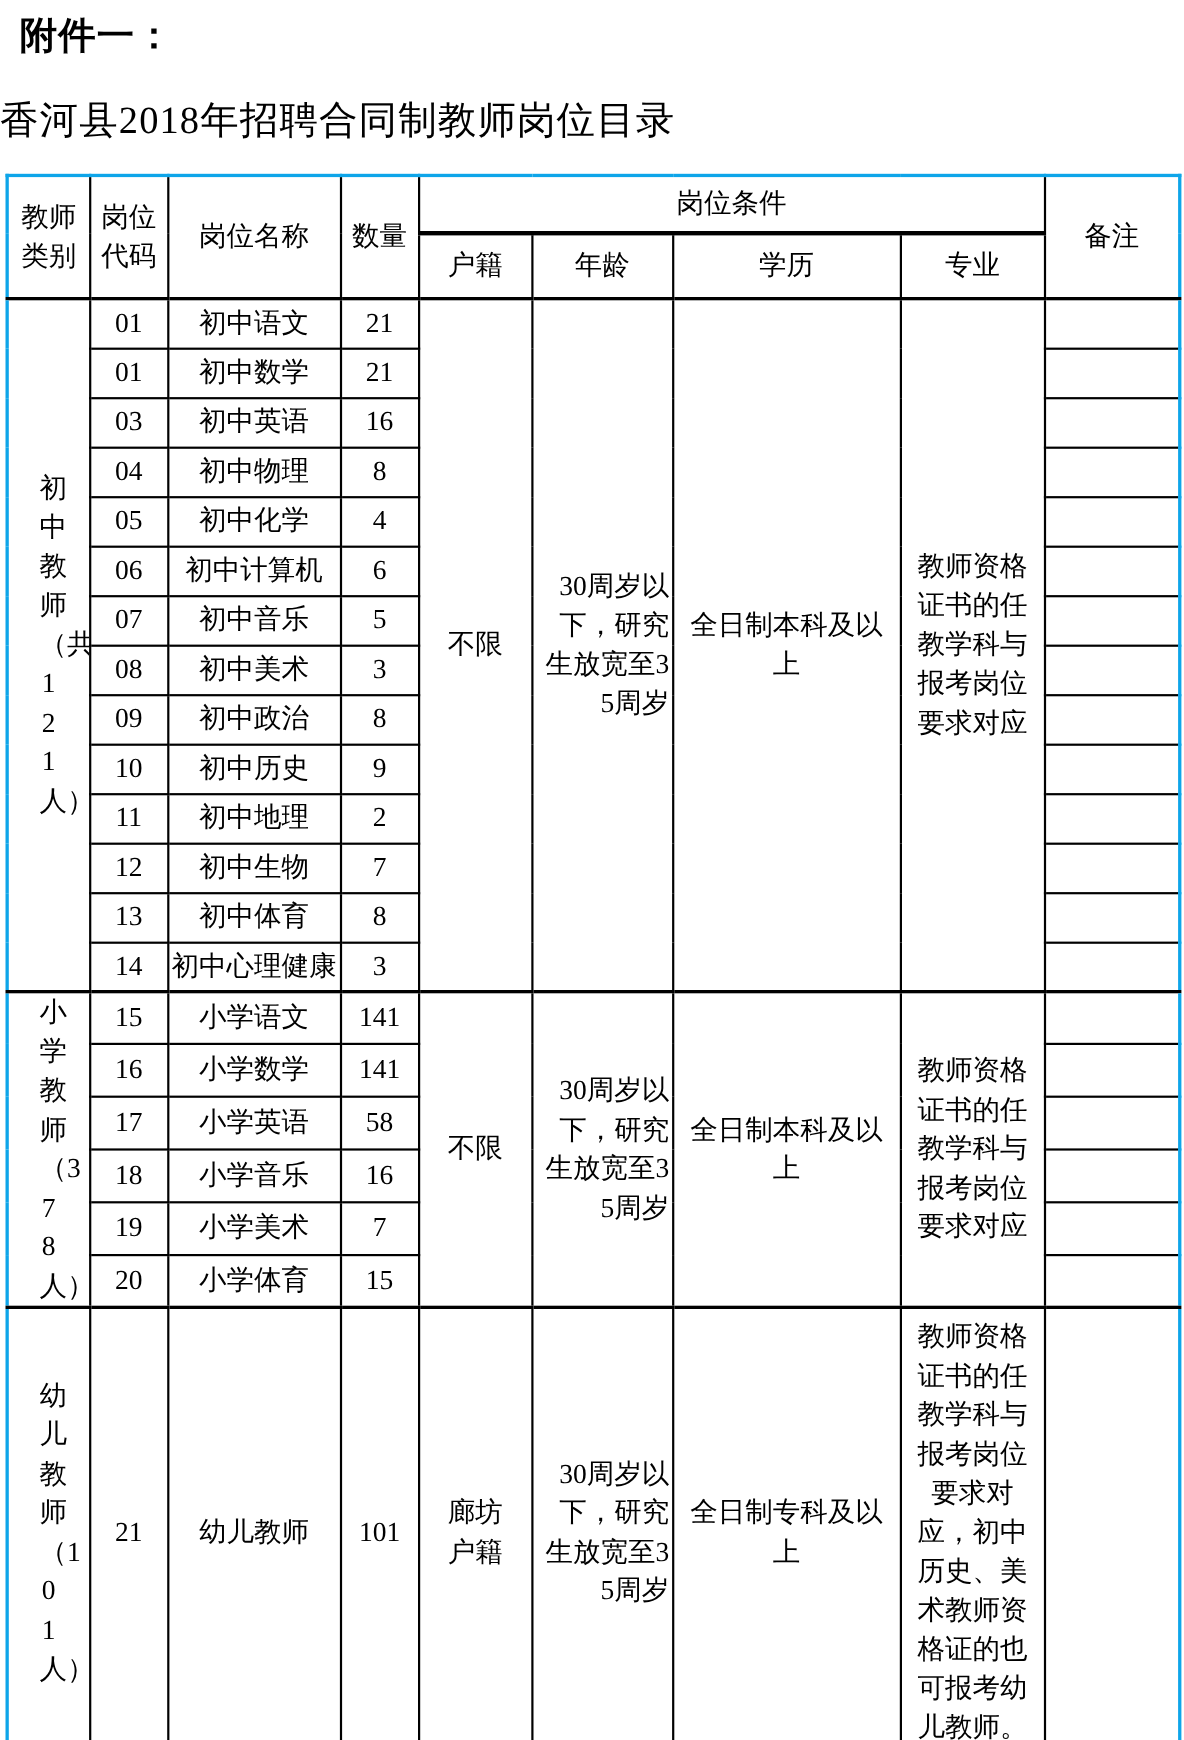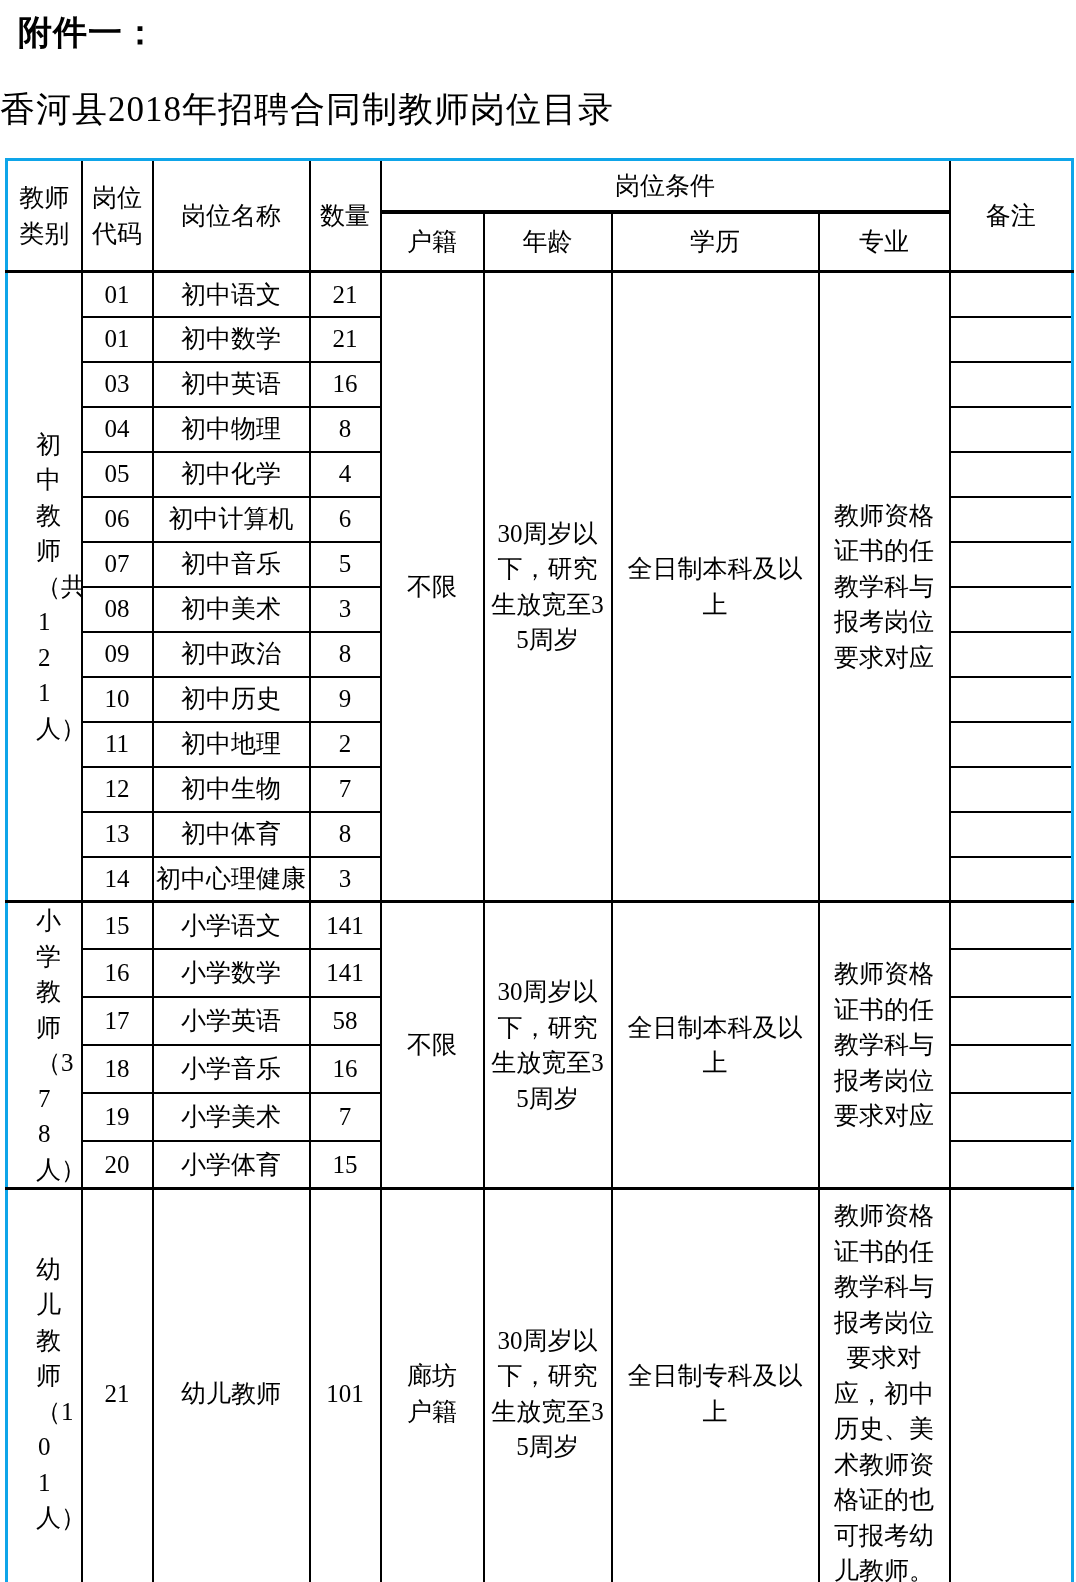--- a/index.html
+++ b/index.html
@@ -47,21 +47,21 @@
     word-break: break-all;
   }
   thead tr.head-row-1 { height: 52px; }
   thead tr.head-row-2 { height: 60px; }
   th.conditions-head { border-bottom: 4px solid #000; }
   tbody tr { height: 45px; }
   tbody tr.kindergarten-row { height: 410px; }
   tr.section-start td { border-top: 3px solid #000; }
   td.cat-cell   { padding: 0 28px; }
   td.house-cell { padding: 0 24px; }
-  td.age-cell   { padding: 0 2px; }
+  td.age-cell   { padding: 0 2px; text-align: right; }
   td.edu-cell   { padding: 0 10px; }
   td.major-cell { padding: 0 13px; }
   td.name-cell  { padding: 0 1px; }
 </style>
 </head>
 <body>
 
 <div class="attachment-label">附件一：</div>
 <div class="page-title">香河县2018年招聘合同制教师岗位目录</div>
 

